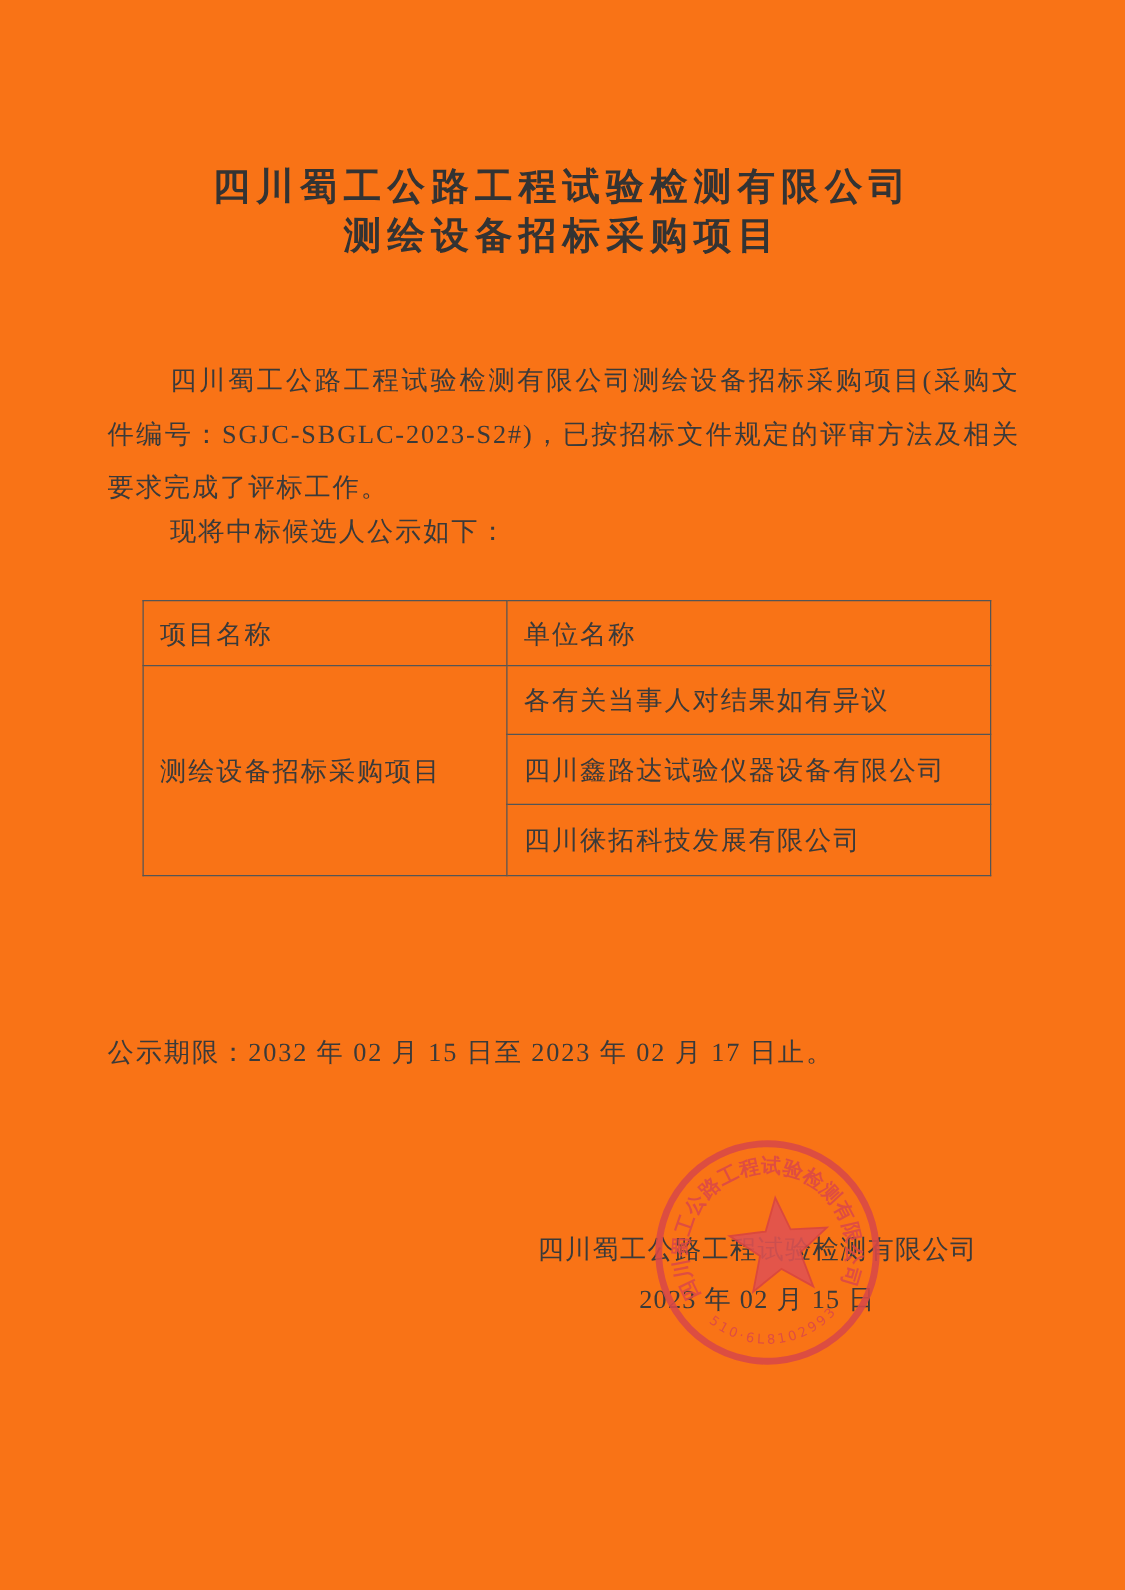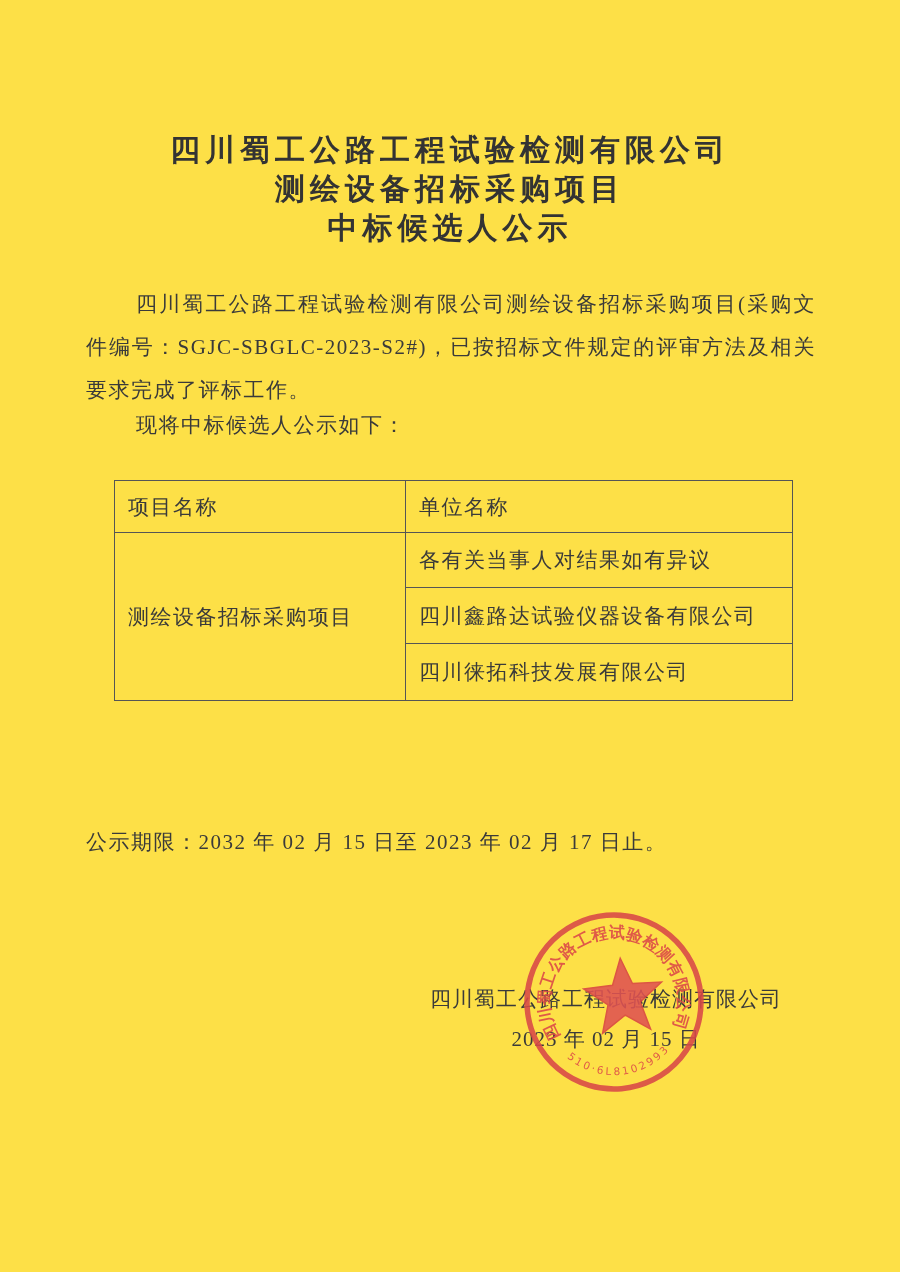--- a/index.html
+++ b/index.html
@@ -1,21 +1,21 @@
 <!DOCTYPE html>
 <html><head>
 <meta charset="utf-8">
 <style>
   html,body { margin:0; padding:0; background:#e8e8e8; }
   .page {
     position: relative;
     width: 900px;
     height: 1272px;
     margin: 0 auto;
-    background: #fde047;
+    background: #f97316;
     font-family: "Liberation Serif", "DejaVu Serif", serif;
     color: #3a3a3a;
     overflow: hidden;
   }
   .doc-title {
     position: absolute;
     top: 130px; left: 0; width: 100%;
     text-align: center;
     font-size: 30px;
     font-weight: 700;
@@ -100,21 +100,20 @@
   }
 </style>
 </head>
 <body>
 
 <div class="page">
 
   <header class="doc-title">
     <div>四川蜀工公路工程试验检测有限公司</div>
     <div>测绘设备招标采购项目</div>
-    <div>中标候选人公示</div>
   </header>
 
   <p class="para para-intro indent">四川蜀工公路工程试验检测有限公司测绘设备招标采购项目(采购文件编号：SGJC-SBGLC-2023-S2#)，已按招标文件规定的评审方法及相关要求完成了评标工作。</p>
 
   <p class="para para-announce indent">现将中标候选人公示如下：</p>
 
   <table class="candidates-table">
     <colgroup>
       <col class="col-project">
       <col class="col-unit">

